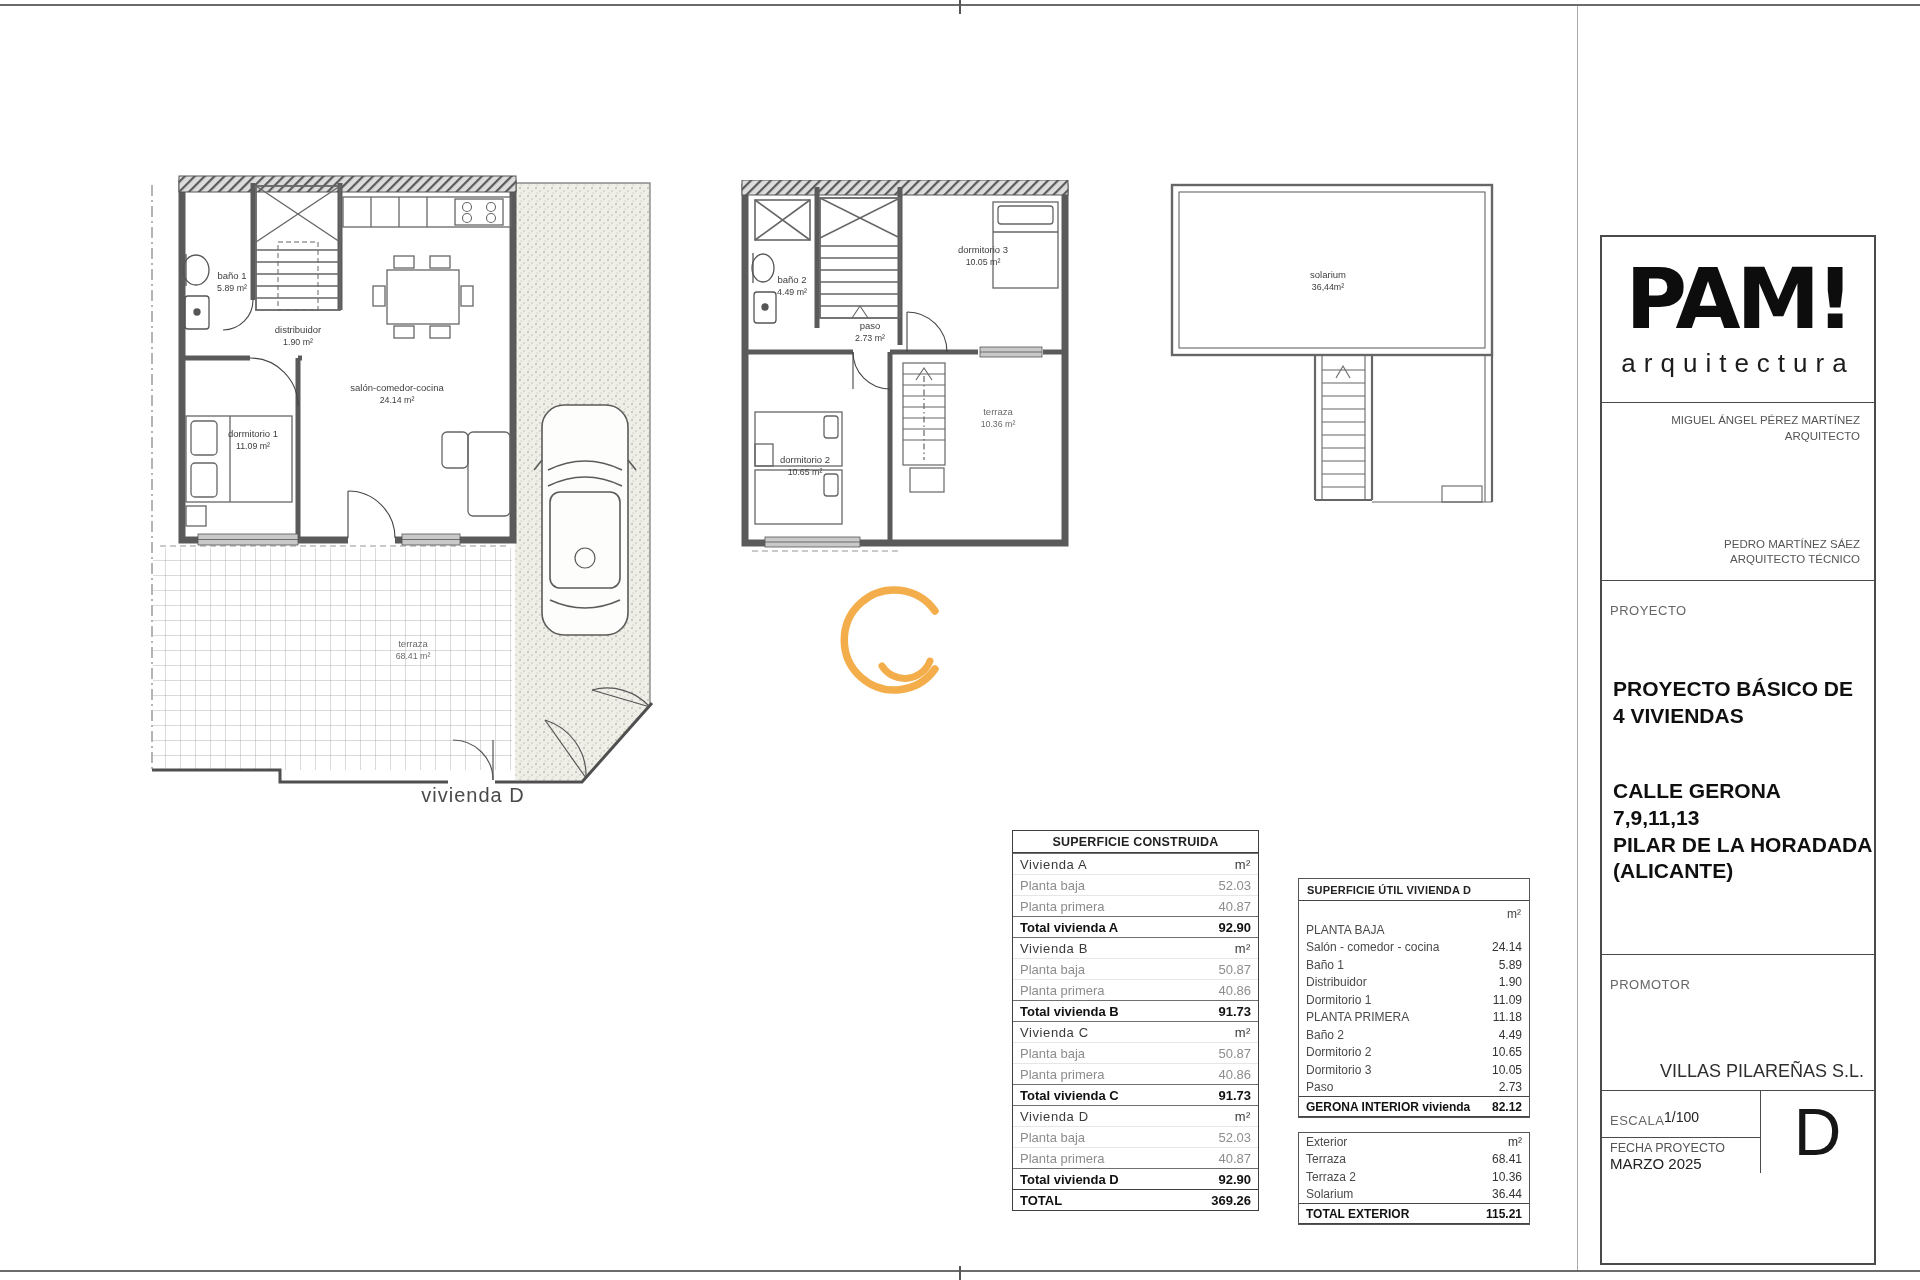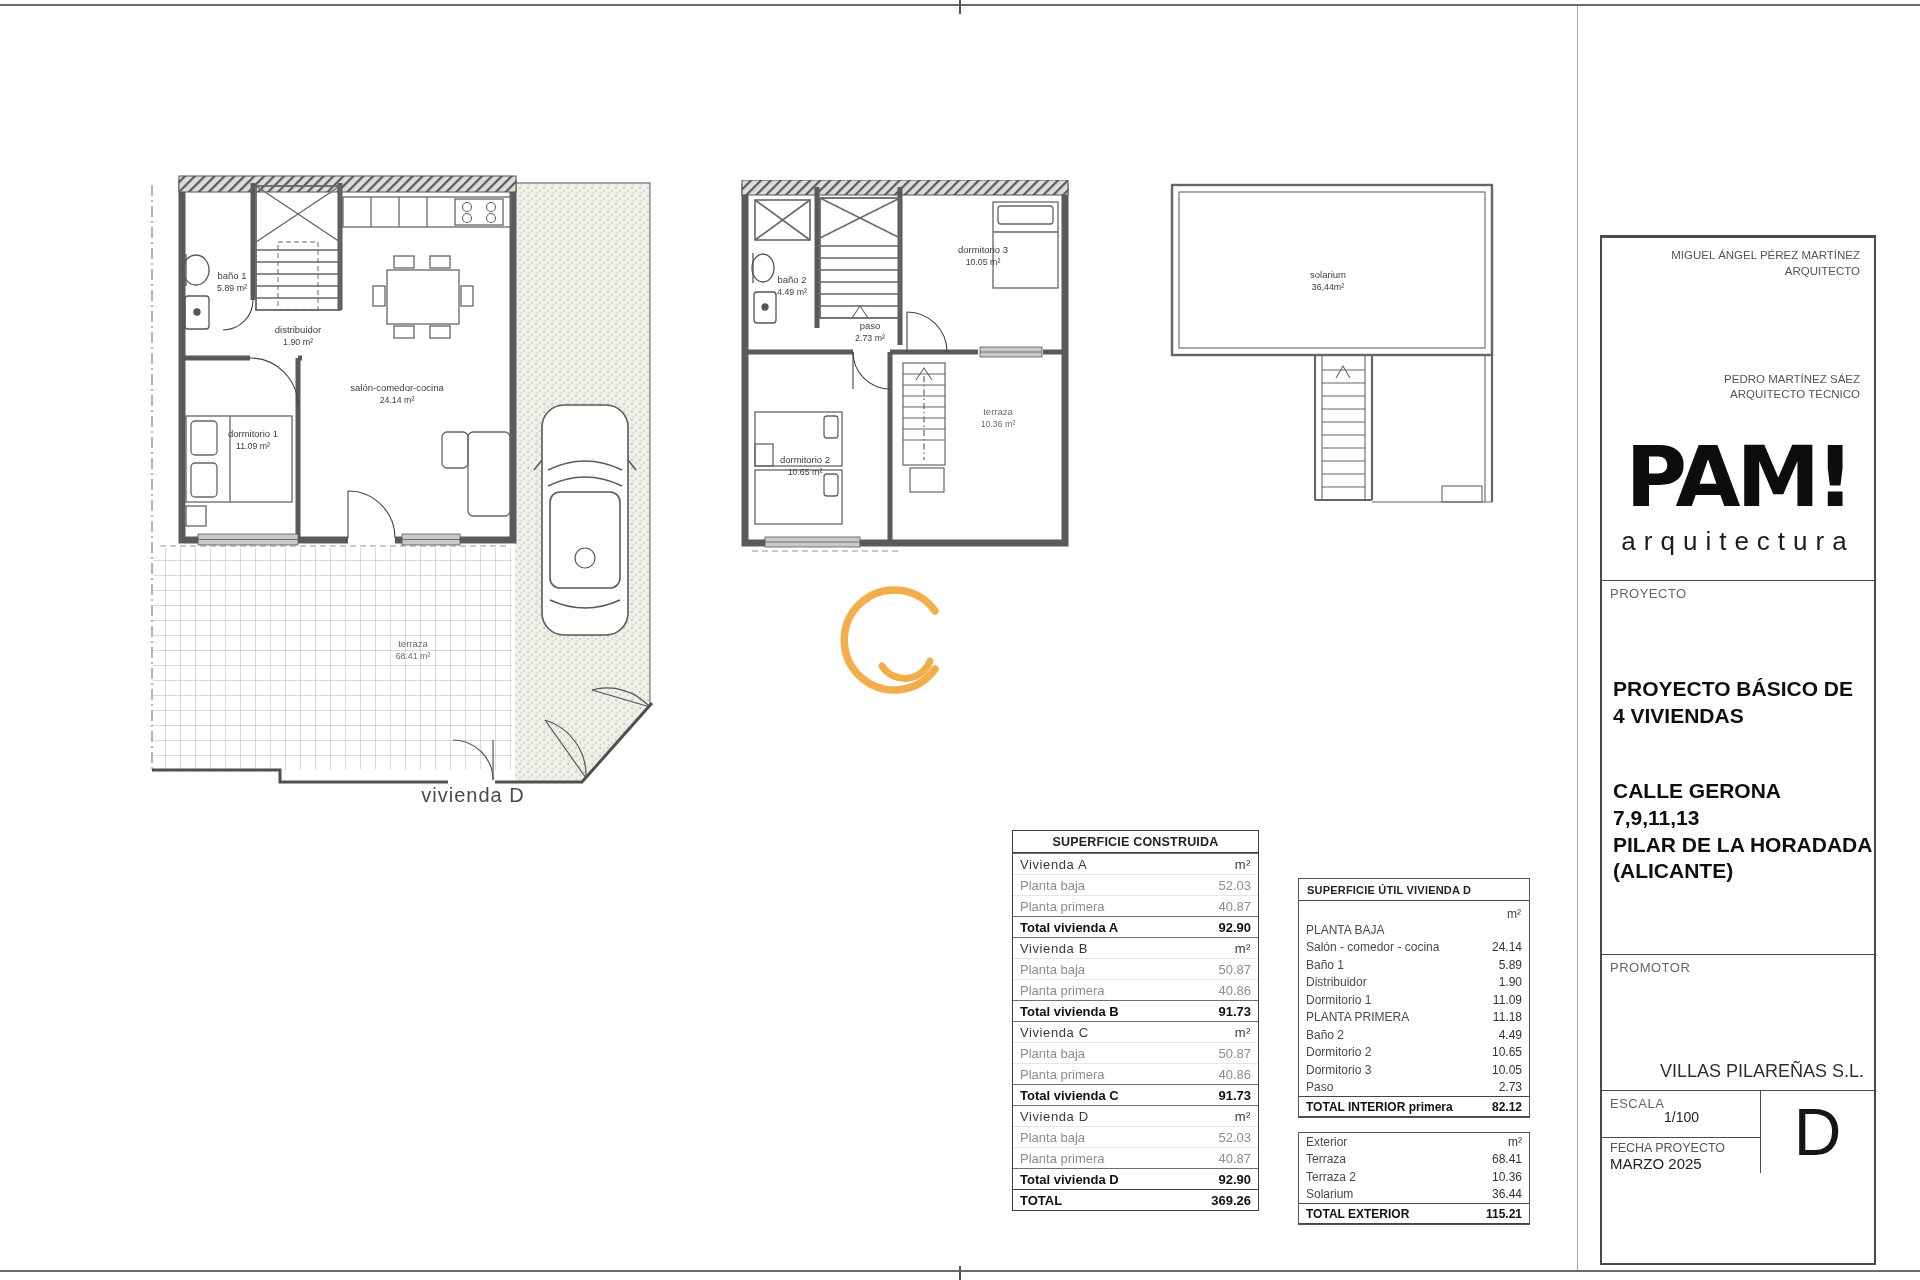--- a/index.html
+++ b/index.html
@@ -32,21 +32,21 @@
   .u-unit{display:flex;justify-content:flex-end;padding:6px 8px 2px;font-size:12px;color:#444;height:20px;box-sizing:border-box;}
   .u-row{height:17.5px;font-size:12px;color:#4a4a4a;}
   .u-row span:last-child{color:#333;}
   .u-total{height:21px;font-size:12px;font-weight:bold;color:#111;border-top:1.3px solid #444;border-bottom:1.3px solid #444;}
   #ext-box{margin-top:14px;}
   
   #titleblock{position:absolute;left:1600px;top:235px;width:276px;height:1030px;
               border:2px solid #4a4a4a;box-sizing:border-box;background:#fff;}
   .tb-sec{position:relative;box-sizing:border-box;border-top:1.4px solid #4a4a4a;}
   .tb-sec.first{border-top:none;}
-  .tb-label{position:absolute;top:5px;left:8px;font-size:13px;color:#666;letter-spacing:.5px;}
+  .tb-label{position:absolute;top:22px;left:8px;font-size:13px;color:#666;letter-spacing:.5px;}
   #sec-logo{height:165px;display:flex;flex-direction:column;align-items:center;justify-content:center;}
   #logo-pam{font-family:"DejaVu Sans",sans-serif;font-weight:800;font-size:84px;line-height:.95;
             letter-spacing:-4px;color:#0d0d0d;}
   #logo-sub{font-size:26px;letter-spacing:8px;color:#1c1c1c;margin-top:8px;}
   #sec-arch{height:178px;display:flex;flex-direction:column;justify-content:space-between;
             text-align:right;padding:10px 14px 12px;font-size:11.5px;color:#555;line-height:1.35;}
   #sec-proyecto{height:374px;}
   .tb-big{font-size:21px;font-weight:bold;color:#0f0f0f;line-height:1.28;padding-left:11px;}
   #proj-block1{margin-top:95px;}
   #proj-block2{margin-top:48px;}
@@ -477,21 +477,21 @@
           </div>
           <div class="trow u-row">
             <span>Dormitorio 3</span>
             <span>10.05</span>
           </div>
           <div class="trow u-row">
             <span>Paso</span>
             <span>2.73</span>
           </div>
           <div class="trow u-total">
-            <span>TOTAL INTERIOR primera</span>
+            <span>GERONA INTERIOR vivienda</span>
             <span>82.12</span>
           </div>
         </div>
     </div>
     <div class="box" id="ext-box">
       <div>
           <div class="trow u-row">
             <span>Exterior</span>
             <span>m²</span>
           </div>
@@ -509,35 +509,35 @@
           </div>
           <div class="trow u-total">
             <span>TOTAL EXTERIOR</span>
             <span>115.21</span>
           </div>
         </div>
     </div>
   </div>
 
   <div id="titleblock">
+
+    <div class="tb-sec first" id="sec-logo">
+      <div id="logo-pam">PAM!</div>
+      <div id="logo-sub">arquitectura</div>
+    </div>
 
     <div class="tb-sec" id="sec-arch">
       <div>
         <div>MIGUEL ÁNGEL PÉREZ MARTÍNEZ</div>
         <div>ARQUITECTO</div>
       </div>
       <div>
         <div>PEDRO MARTÍNEZ SÁEZ</div>
         <div>ARQUITECTO TÉCNICO</div>
       </div>
-    </div>
-
-    <div class="tb-sec first" id="sec-logo">
-      <div id="logo-pam">PAM!</div>
-      <div id="logo-sub">arquitectura</div>
     </div>
 
     <div class="tb-sec" id="sec-proyecto">
       <div class="tb-label">PROYECTO</div>
       <div class="tb-big" id="proj-block1">
         <div>PROYECTO BÁSICO DE</div>
         <div>4 VIVIENDAS</div>
       </div>
       <div class="tb-big" id="proj-block2">
         <div>CALLE GERONA</div>

